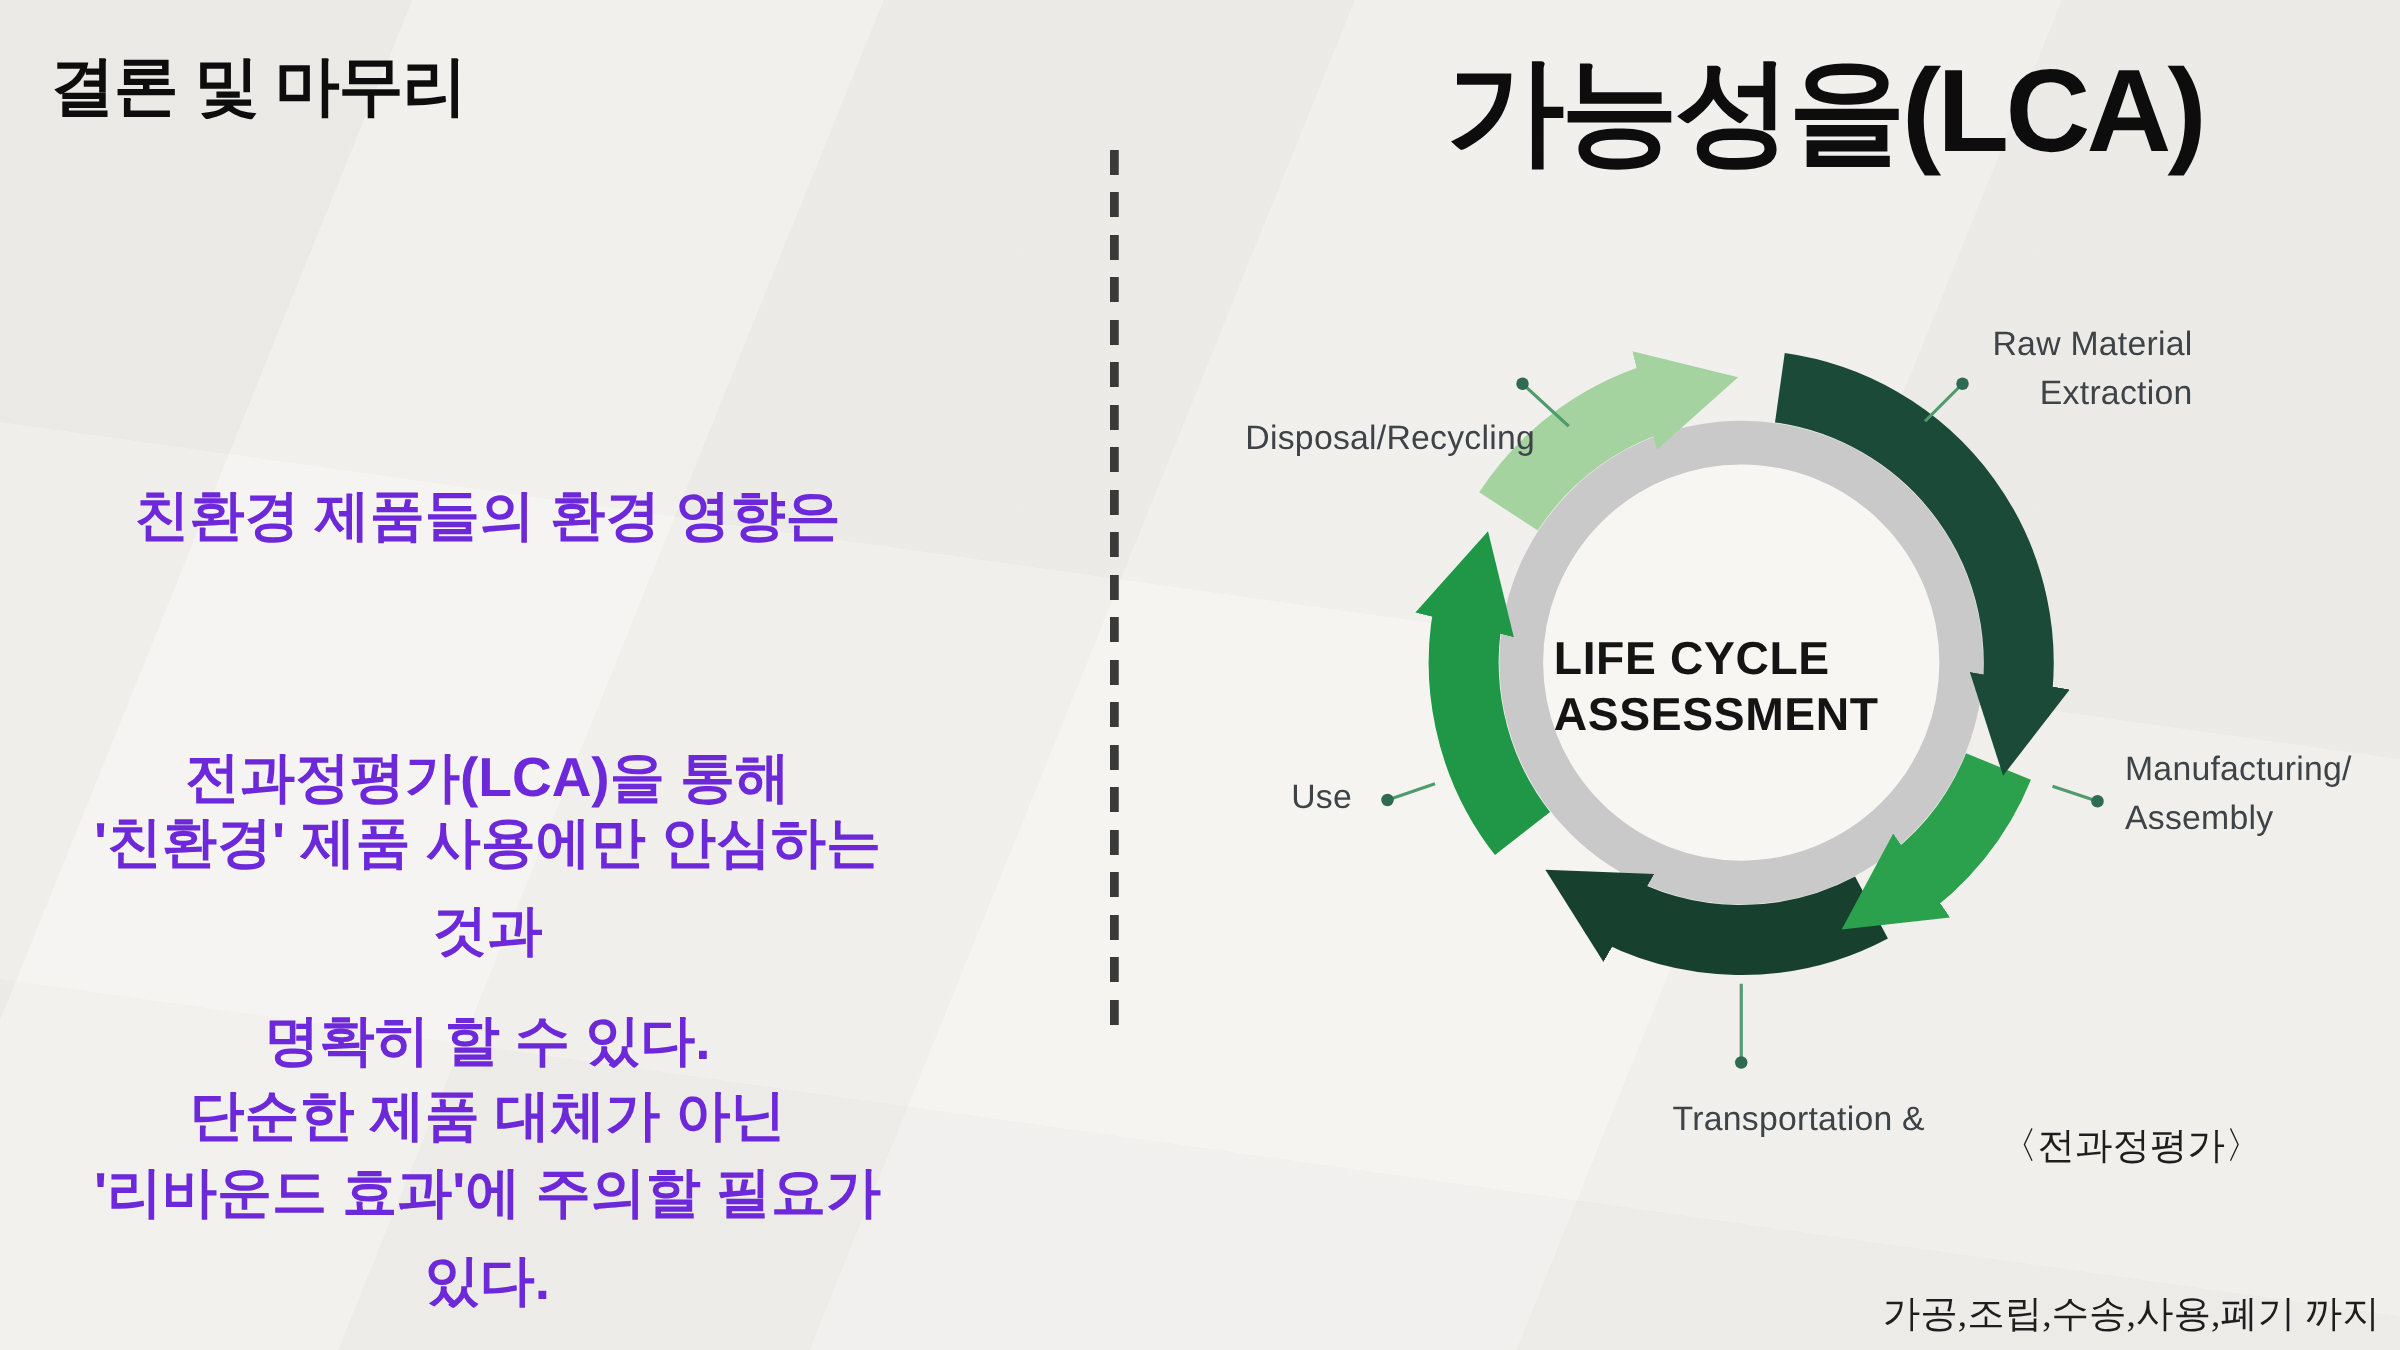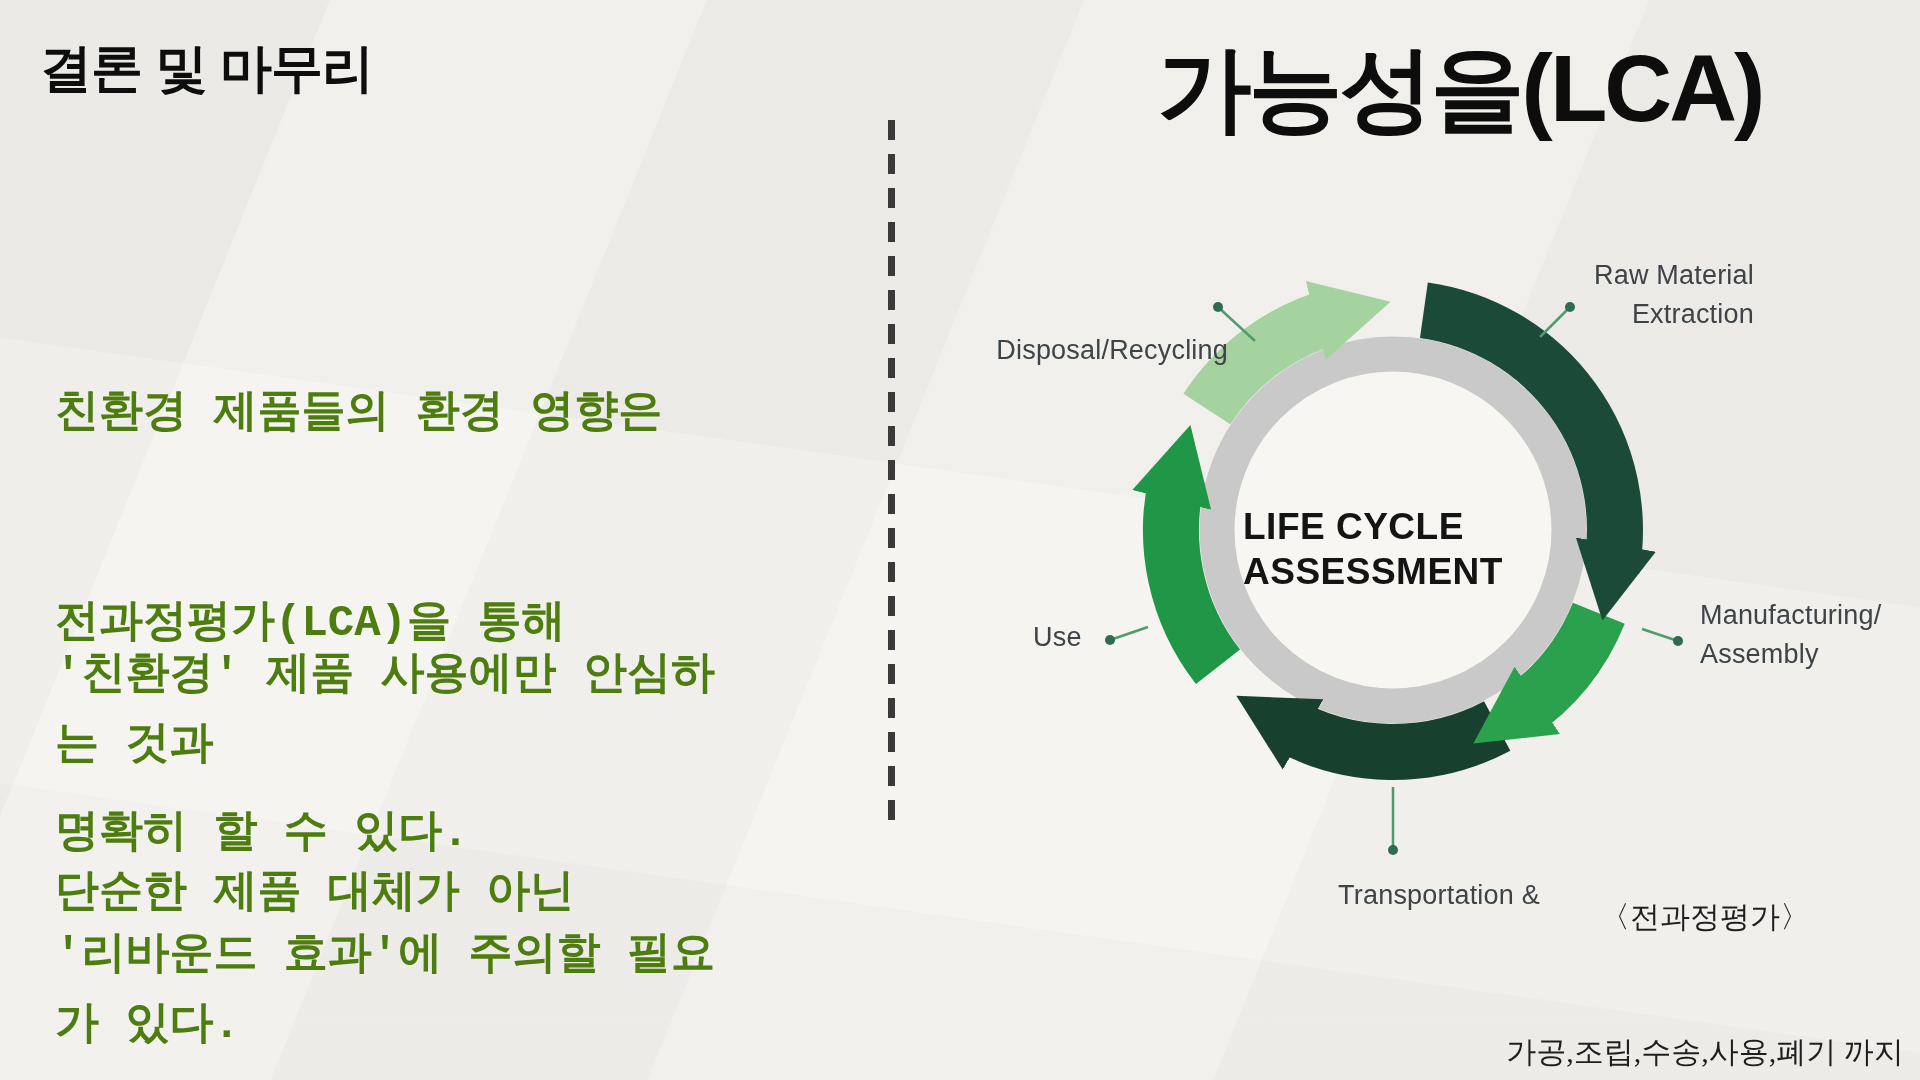--- a/index.html
+++ b/index.html
@@ -14,24 +14,23 @@
     background:
       linear-gradient(112deg, rgba(0,0,0,0.025) 0 14%, rgba(255,255,255,0.04) 14% 30%, rgba(0,0,0,0.018) 30% 46%, rgba(255,255,255,0.03) 46% 70%, rgba(0,0,0,0.02) 70% 100%),
       linear-gradient(8deg, rgba(0,0,0,0.015) 0 22%, rgba(255,255,255,0.03) 22% 55%, rgba(0,0,0,0.02) 55% 100%);
   }
 
   .left-title{
     position:absolute;left:40px;top:34px;width:700px;
     font-size:52px;font-weight:900;color:#0d0d0d;letter-spacing:-1px;
   }
   .para{
-    position:absolute;left:55px;width:670px;
-    font-size:44px;font-weight:800;color:#4d7c0f;line-height:70px;
+    position:absolute;left:55px;width:670px;text-align:center;
+    font-size:44px;font-weight:800;color:#6d28d9;line-height:70px;
     white-space:pre-wrap;
-    font-family:Liberation Mono, monospace;
   }
   .para-1{top:238px;}
   .para-2{top:500px;}
   .para-3{top:718px;}
 
   .divider{
     position:absolute;left:888px;top:120px;width:7px;height:712px;
     background:repeating-linear-gradient(to bottom,#3a3a3a 0 20px,transparent 20px 34px);
   }
 

